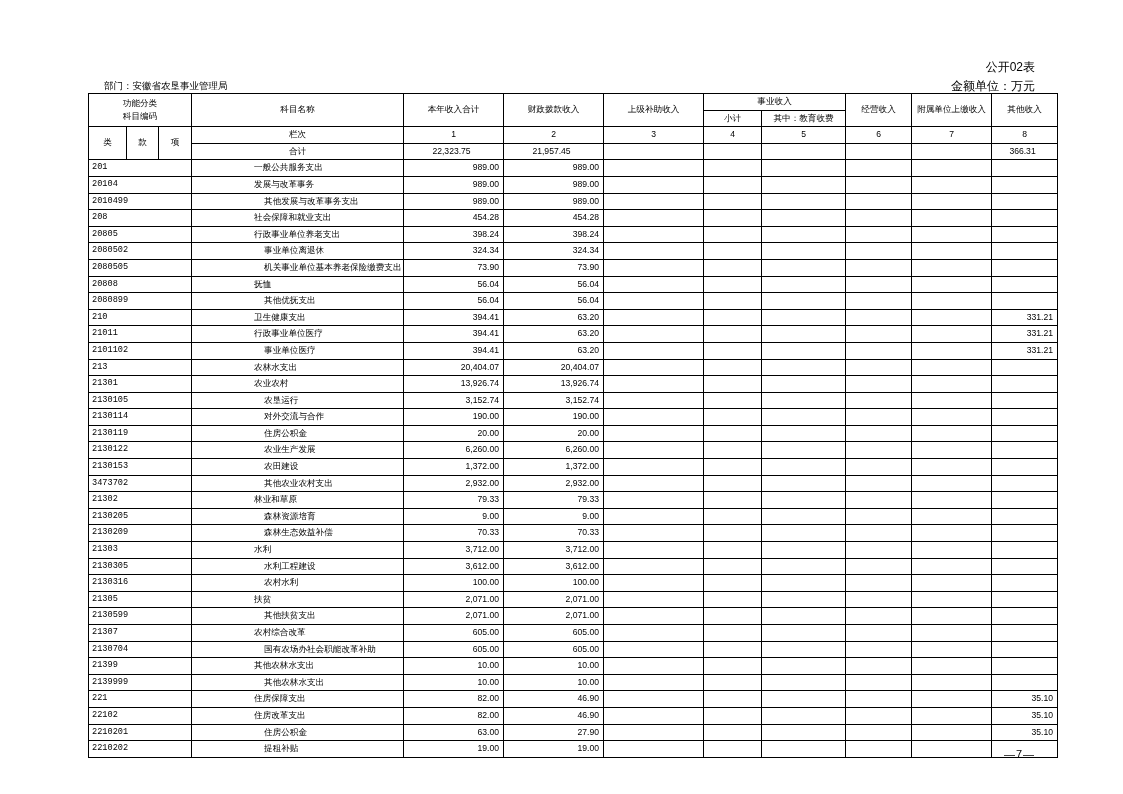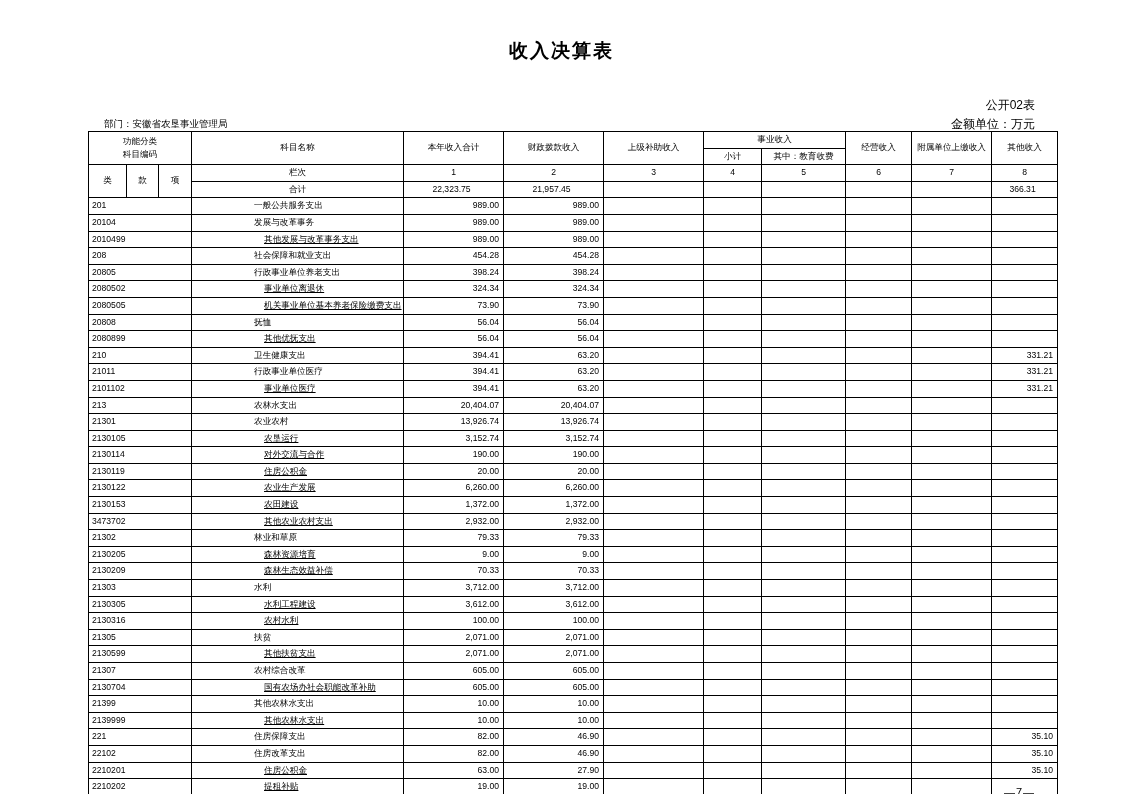--- a/index.html
+++ b/index.html
@@ -59,24 +59,24 @@
     padding: 0;
     height: 15.6px;
     line-height: 15.6px;
     font-weight: normal;
     overflow: hidden;
     white-space: nowrap;
   }
   .l { text-align: left; }
   .r { text-align: right; padding-right: 4px !important; }
   .hdr { text-align: center; vertical-align: middle; }
-  .code-cell { padding-left: 3px !important; }
+  .code-cell { padding-left: 3px !important; font-family: Liberation Mono, monospace; }
   .name-cell { padding-left: 0 !important; }
   .indent0 { padding-left: 62px !important; }
-  .indent1 { padding-left: 72px !important; text-decoration: underline; }
+  .indent1 { padding-left: 72px !important; }
   .total-row td { text-align: center; }
   .note {
     position: absolute;
     left: 88px;
     top: 708px;
     font-size: 9px;
   }
   .pageno {
     position: absolute;
     right: 88px;
@@ -84,21 +84,20 @@
     font-size: 11px;
     letter-spacing: 1px;
   }
   td.sub3 { width: 31px; }
 </style>
 </head>
 <body>
 
 <div class="page">
 
-  <div class="doc-title">收入决算表</div>
 
   <div class="meta-right">
     <div>公开02表</div>
     <div>金额单位：万元</div>
   </div>
 
   <div class="meta-left">部门：安徽省农垦事业管理局</div>
 
   <div class="table-wrap">
     <table class="fin">

